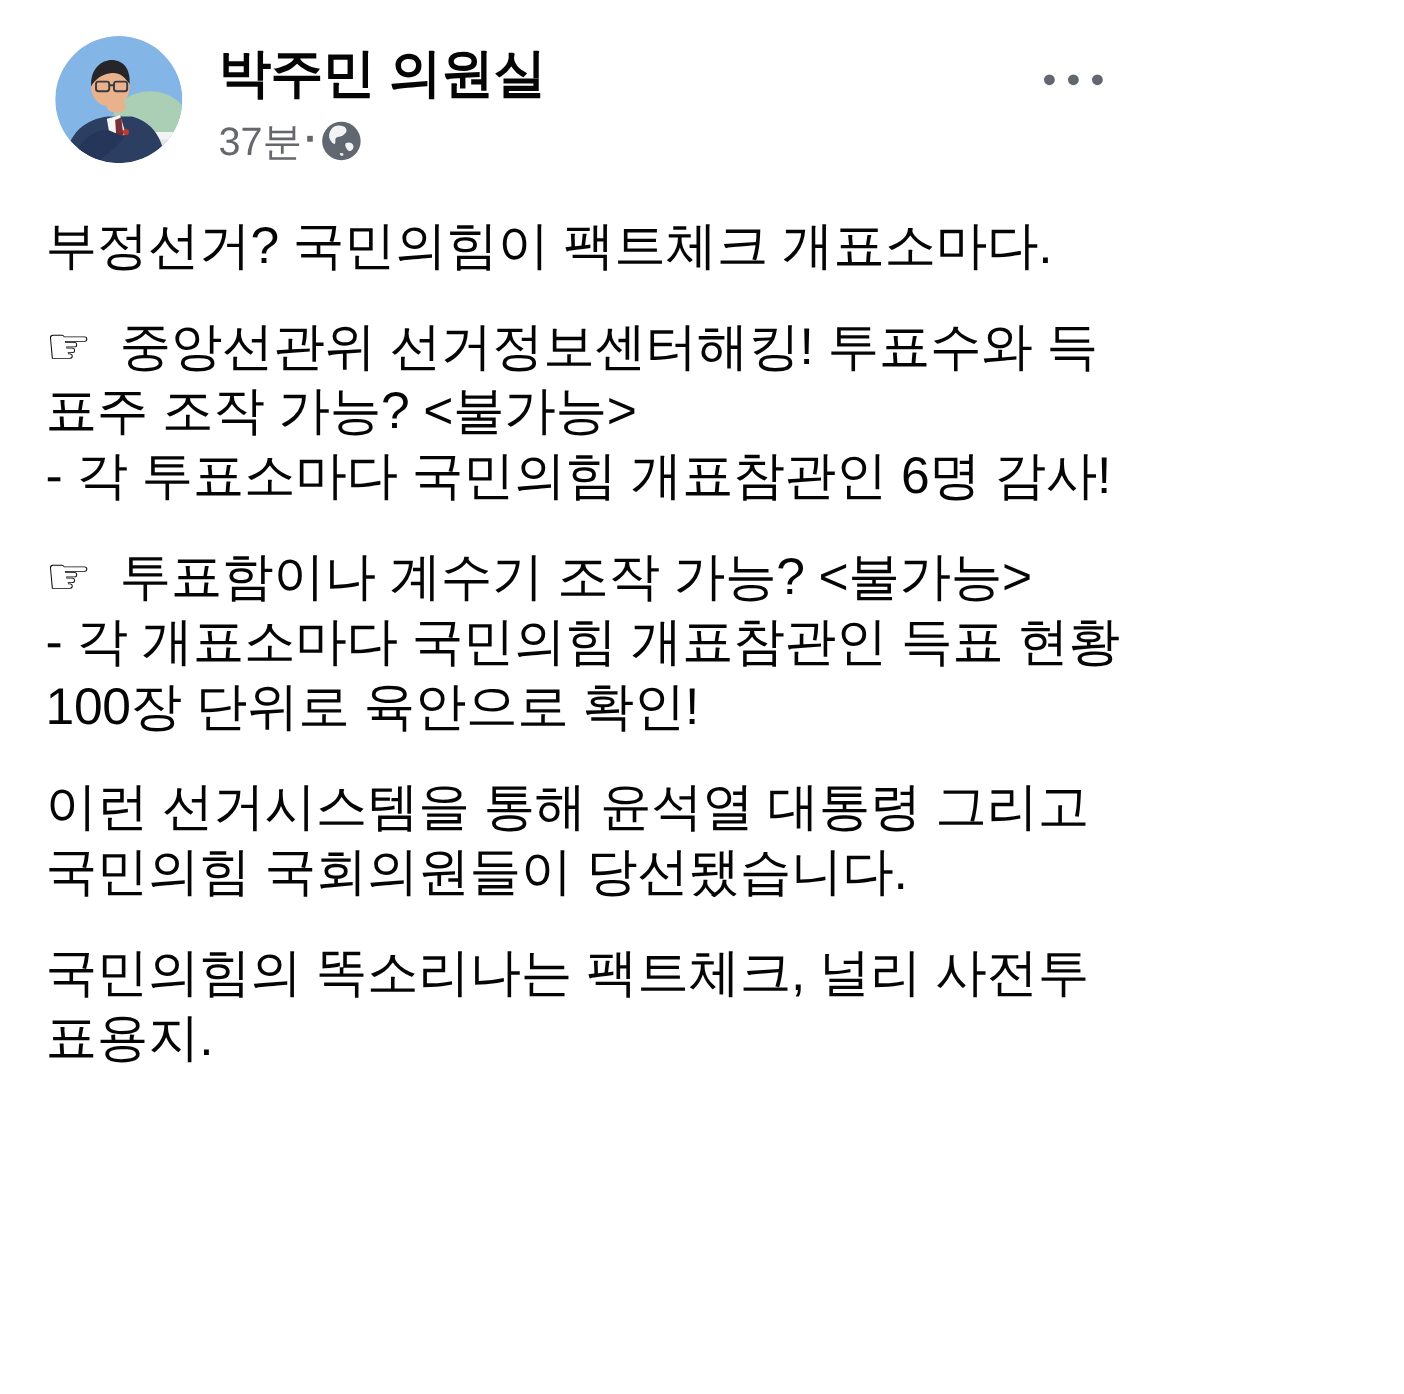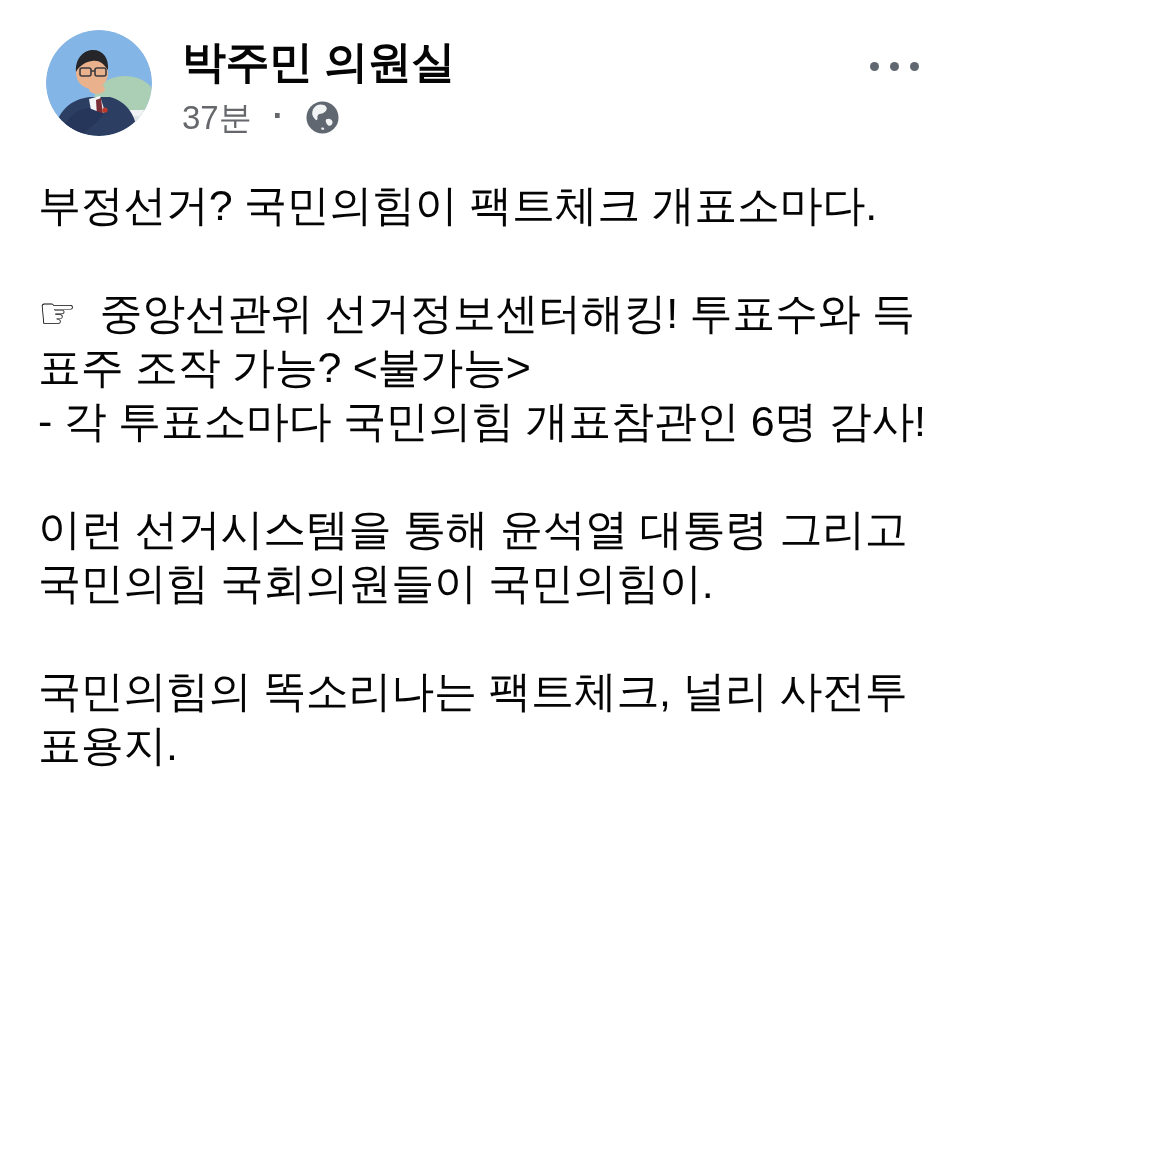--- a/index.html
+++ b/index.html
@@ -37,21 +37,21 @@
     font-weight: 700;
     color: #050505;
     letter-spacing: -0.5px;
     line-height: 1.1;
     cursor: pointer;
   }
   .meta-row {
     margin-top: 14px;
     display: flex;
     align-items: center;
-    gap: 21px;
+    gap: 2px;
     color: #65676B;
     font-size: 33px;
     line-height: 1;
   }
   .meta-row .timestamp { cursor: pointer; }
   .meta-row .dot-sep { font-weight: 700; transform: translateY(-2px); }
   .globe { width: 35px; height: 35px; display: block; }
 
   .more-button {
     position: absolute;
@@ -82,21 +82,21 @@
     margin-top: 42px;
     padding: 0 38px;
   }
   .post-body p {
     color: #050505;
     font-size: 43px;
     line-height: 54px;
     letter-spacing: -0.3px;
     white-space: pre-wrap;
     overflow-wrap: break-word;
-    margin-top: 54px;
+    margin-top: 30px;
   }
   .post-body p:first-child { margin-top: 0; }
 </style>
 </head>
 <body>
 
 <div class="page">
 
   <div class="post-header">
 
@@ -150,17 +150,19 @@
       <i></i>
         <i></i>
         <i></i>
     </span>
   </div>
 
   <div class="post-body">
     <p>부정선거? 국민의힘이 팩트체크 개표소마다.</p>
     <p>☞  중앙선관위 선거정보센터해킹! 투표수와 득표주 조작 가능? &lt;불가능&gt;
 - 각 투표소마다 국민의힘 개표참관인 6명 감사!</p>
-    <p>이런 선거시스템을 통해 윤석열 대통령 그리고 국민의힘 국회의원들이 국민의힘이.</p>
+    <p>☞  투표함이나 계수기 조작 가능? &lt;불가능&gt;
+- 각 개표소마다 국민의힘 개표참관인 득표 현황 100장 단위로 육안으로 확인!</p>
+    <p>이런 선거시스템을 통해 윤석열 대통령 그리고 국민의힘 국회의원들이 당선됐습니다.</p>
     <p>국민의힘의 똑소리나는 팩트체크, 널리 사전투표용지.</p>
   </div>
 
 </div>
 
 </body></html>

